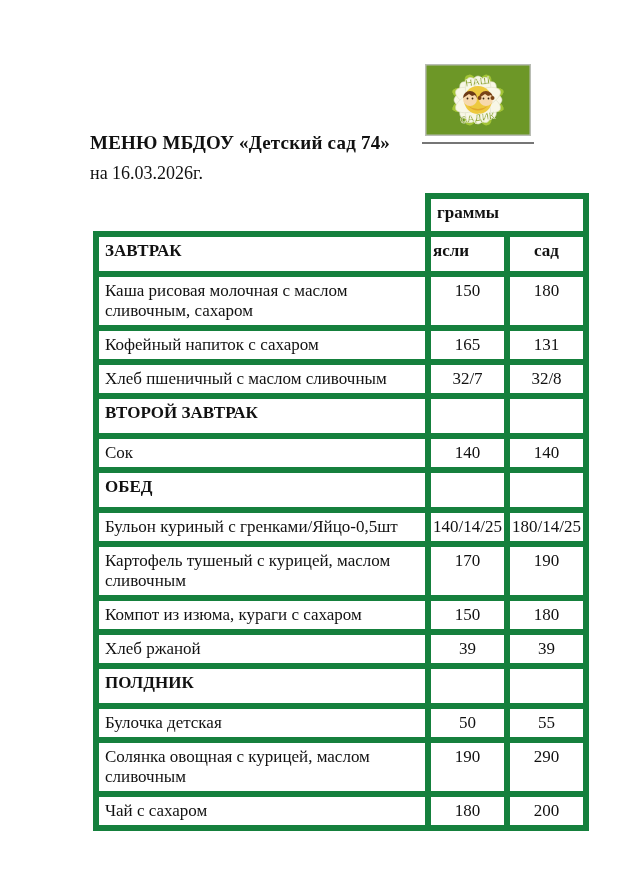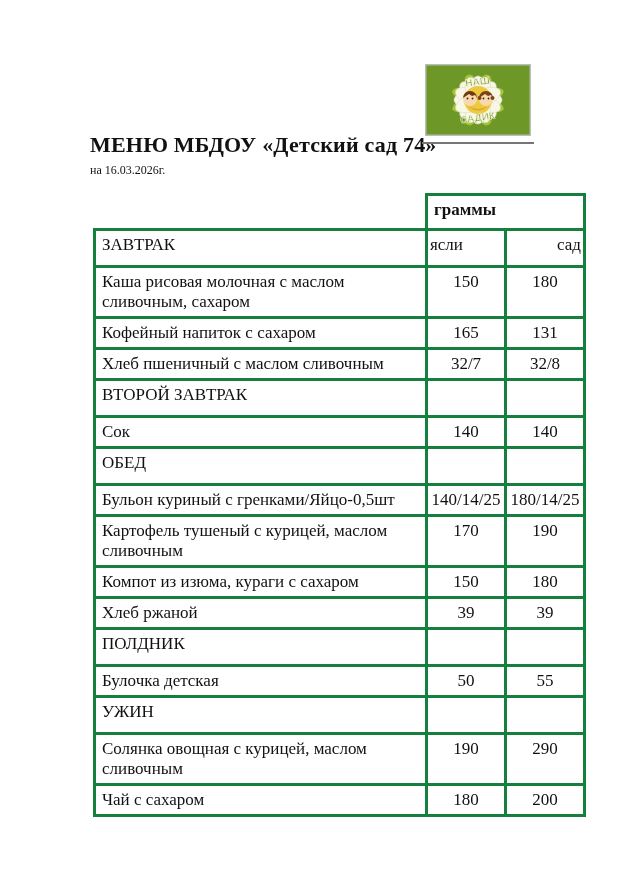--- a/index.html
+++ b/index.html
@@ -8,30 +8,30 @@
     position: relative;
     width: 621px;
     height: 877px;
     background: #ffffff;
     overflow: hidden;
   }
   .doc-title {
     position: absolute;
     left: 90px;
     top: 132px;
-    font-size: 22px;
+    font-size: 19px;
     font-weight: bold;
     letter-spacing: 0.2px;
     white-space: nowrap;
   }
   .doc-date {
     position: absolute;
     left: 90px;
     top: 163px;
-    font-size: 12px;
+    font-size: 18px;
     white-space: nowrap;
   }
   .logo-box {
     position: absolute;
     left: 425px;
     top: 64px;
     width: 106px;
     height: 72px;
   }
   .logo-underline {
@@ -48,27 +48,27 @@
     top: 193px;
     width: 490px;
     border-collapse: collapse;
     table-layout: fixed;
     font-size: 17px;
     line-height: 20px;
   }
   table.menu col.c-dish { width: 332px; }
   table.menu col.c-num  { width: 79px; }
   table.menu td {
-    border: 3px solid #15803d;
+    border: 6px solid #15803d;
     vertical-align: top;
     padding: 4px 4px 4px 6px;
   }
   table.menu td.dish { padding-right: 16px; }
   table.menu td.num  { text-align: center; padding-left: 2px; padding-right: 2px; }
-  table.menu tr.section td { font-weight: normal; padding-bottom: 10px; }
+  table.menu tr.section td { font-weight: bold; padding-bottom: 10px; }
   table.menu td.nocell { border: none; background: transparent; }
   table.menu td.units { font-weight: bold; padding-bottom: 8px; }
 </style>
 </head>
 <body>
 
 <div class="page">
 
   <div class="doc-title">МЕНЮ МБДОУ «Детский сад 74»</div>
   <div class="doc-date">на 16.03.2026г.</div>
@@ -128,21 +128,21 @@
       </colgroup>
     <tbody>
       <tr>
         <td class="nocell"></td>
         <td class="units" colspan="2">граммы</td>
       </tr>
 
       <tr class="section">
         <td class="dish">ЗАВТРАК</td>
         <td class="num" style="text-align:left;">ясли</td>
-        <td class="num" style="text-align:right;">сад</td>
+        <td class="num" style="text-align:center;">сад</td>
       </tr>
 
       <tr>
         <td class="dish">Каша рисовая молочная с маслом сливочным, сахаром</td>
         <td class="num">150</td>
         <td class="num">180</td>
       </tr>
       <tr>
         <td class="dish">Кофейный напиток с сахаром</td>
         <td class="num">165</td>
@@ -195,25 +195,20 @@
         <td class="dish">ПОЛДНИК</td>
         <td class="num"></td>
         <td class="num"></td>
       </tr>
       <tr>
         <td class="dish">Булочка детская</td>
         <td class="num">50</td>
         <td class="num">55</td>
       </tr>
 
-      <tr class="section">
-        <td class="dish">УЖИН</td>
-        <td class="num"></td>
-        <td class="num"></td>
-      </tr>
       <tr>
         <td class="dish">Солянка овощная с курицей, маслом сливочным</td>
         <td class="num">190</td>
         <td class="num">290</td>
       </tr>
       <tr>
         <td class="dish">Чай с сахаром</td>
         <td class="num">180</td>
         <td class="num">200</td>
       </tr>

